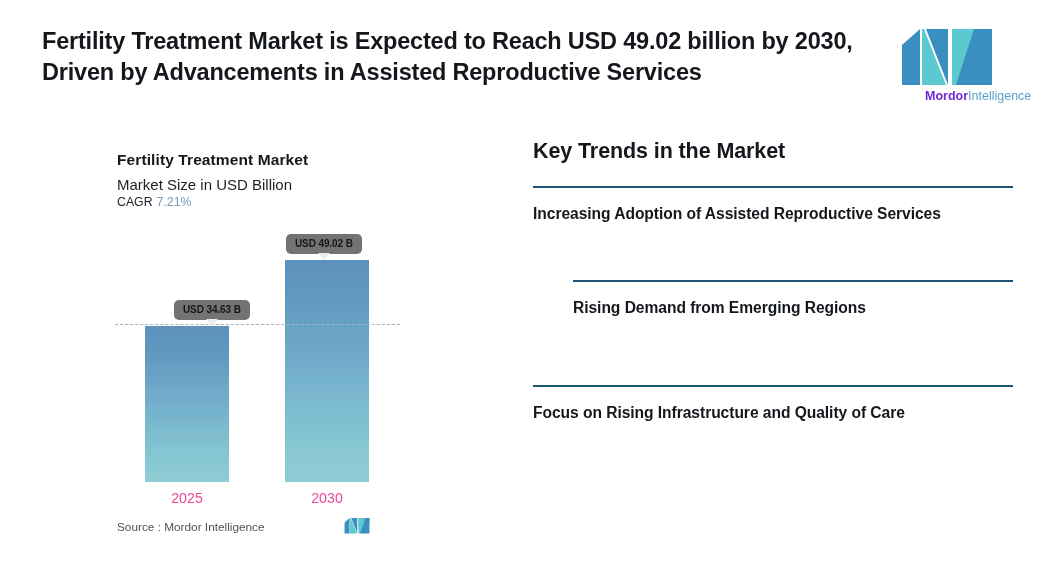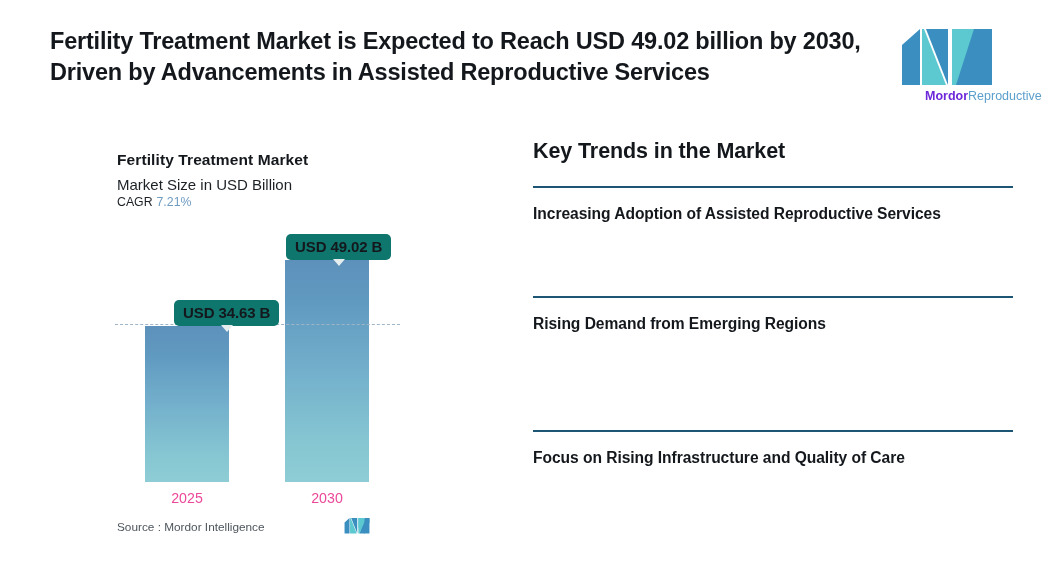--- a/index.html
+++ b/index.html
@@ -18,21 +18,21 @@
 
   
   #header {
     position: absolute;
     left: 0; top: 0;
     width: 1050px;
     height: 118px;
   }
   #headline {
     position: absolute;
-    left: 50px;
+    left: 42px;
     top: 26px;
     width: 830px;
     font-size: 23.5px;
     font-weight: bold;
     line-height: 1.33;
     letter-spacing: -0.2px;
     color: #14181c;
   }
 
   
@@ -128,24 +128,24 @@
   #bar-2030 {
     left: 285px;
     width: 84px;
     height: 222px;
     top: 142px;
   }
   .bar-wrap { position: absolute; left: 0; top: 0; width: 500px; height: 364px; }
 
   .value-tag {
     position: absolute;
-    background: #0f766e;
+    background: #737373;
     border-radius: 5px;
     padding: 4px 9px 5px 9px;
-    font-size: 15px;
+    font-size: 10px;
     font-weight: 600;
     color: #14181c;
     white-space: nowrap;
     letter-spacing: -0.1px;
   }
   .value-tag::after {
     content: "";
     position: absolute;
     left: 50%;
     margin-left: -6px;
@@ -203,22 +203,22 @@
     color: #14181c;
     letter-spacing: -0.1px;
     margin: 0 0 22px 0;
     line-height: 1.1;
   }
   .trend-item {
     border-top: 2.4px solid #1d5674;
     padding-top: 15px;
     box-sizing: border-box;
   }
-  #trend-0 { height: 110px; }
-  #trend-1 { height: 134px; }
+  #trend-0 { height: 94px; }
+  #trend-1 { height: 105px; margin-left: 40px; }
   #trend-2 { height: 78px; }
   .trend-text {
     font-size: 15.6px;
     font-weight: bold;
     line-height: 1.38;
     color: #14181c;
     letter-spacing: -0.05px;
   }
 </style>
 </head>
@@ -234,21 +234,21 @@
       <polygon points="26,2 48,58 48,2" fill="#3a8fc0"></polygon>
       <polygon points="52,2 52,58 74,58 74,2" fill="#5cc8cf"></polygon>
       <polygon points="76,2 92,2 92,58 76,58" fill="#3a8fc0"></polygon>
       <polygon points="74,2 92,2 92,12 74,44" fill="#ffffff" opacity="0"></polygon>
       <polygon points="52,2 74,2 74,16 56,58 52,58" fill="#5cc8cf"></polygon>
       <polygon points="74,16 92,2 92,58 74,58" fill="#3a8fc0"></polygon>
       <polygon points="56,58 76,58 92,18 92,2 74,2" fill="#3a8fc0"></polygon>
       <polygon points="52,2 70,2 52,40" fill="#5cc8cf"></polygon>
     </svg>
     <div id="brand-wordmark">
-      <span class="w1">Mordor</span><span class="w2">Reproductive</span>
+      <span class="w1">Mordor</span><span class="w2">Intelligence</span>
     </div>
   </div>
 </div>
 
 <div id="chart-panel">
 
   <div id="chart-title">Fertility  Treatment Market</div>
   <div id="chart-subtitle">Market Size in USD Billion</div>
   <div id="cagr-row">
     <span>CAGR</span><span id="cagr-value">7.21%</span>

